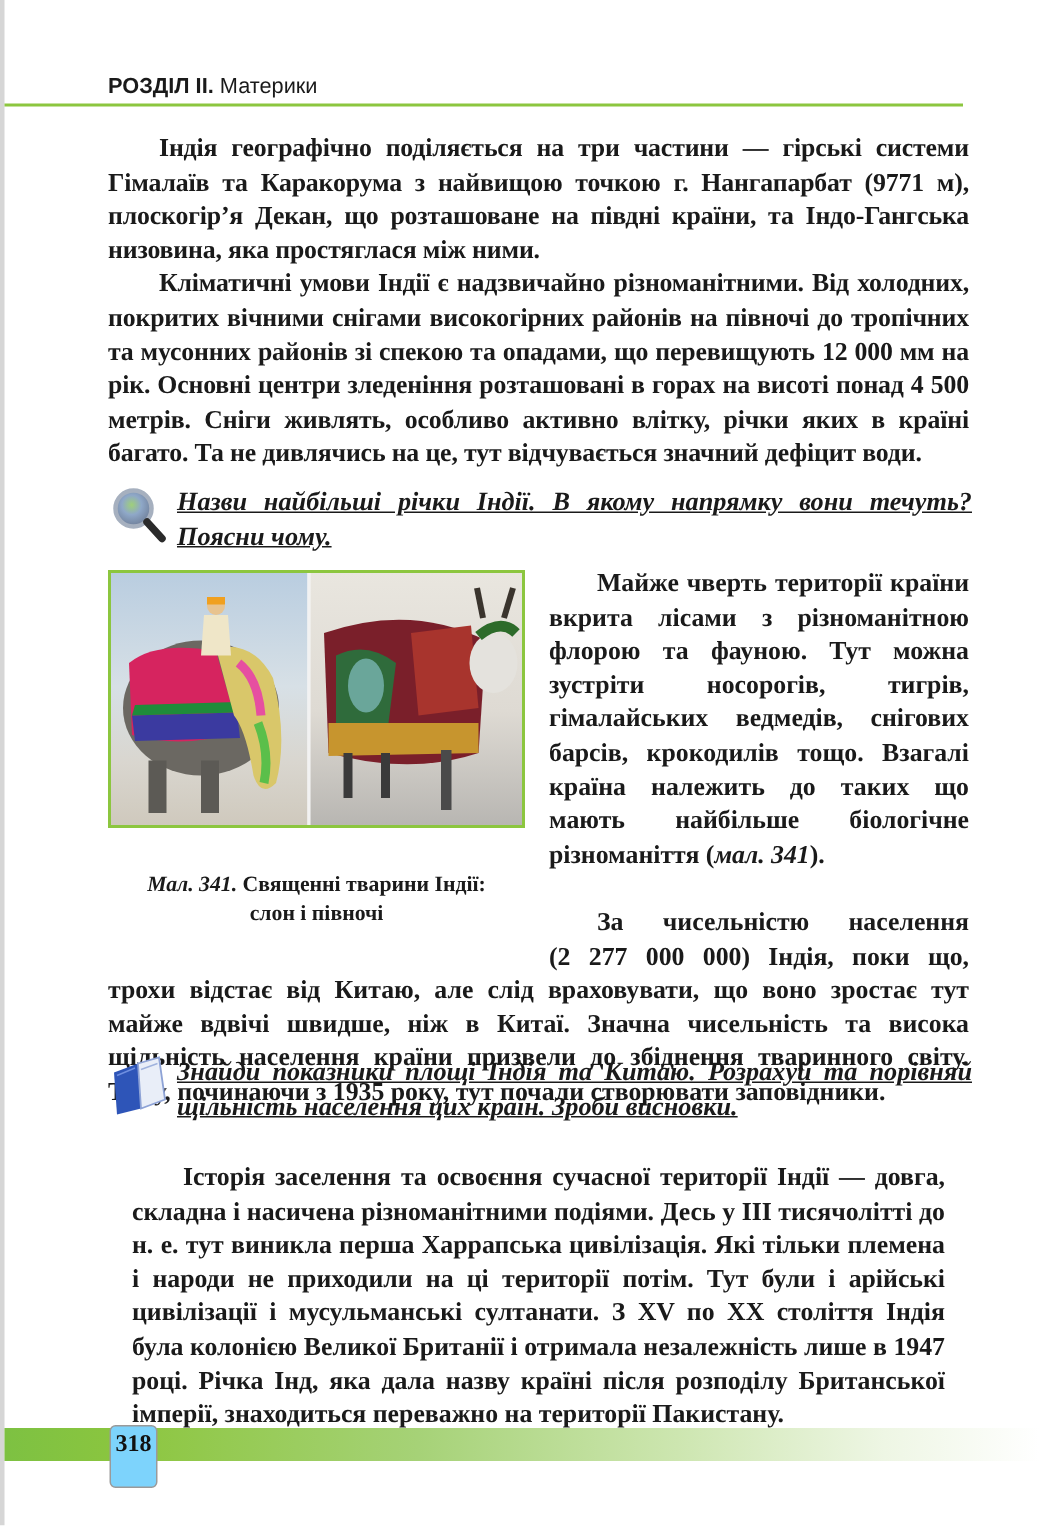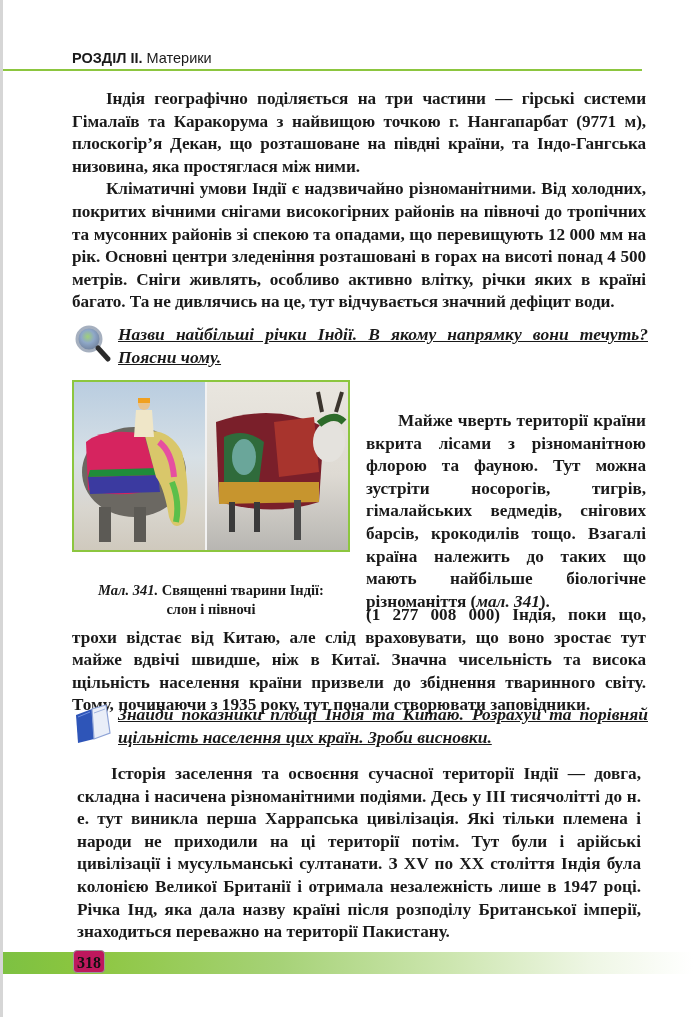--- a/index.html
+++ b/index.html
@@ -27,34 +27,34 @@
 
   .figure { position: absolute; left: 72px; top: 380px; width: 278px; height: 172px; border: 2px solid #8cc63f; box-sizing: border-box; overflow: hidden; }
   .photo-elephant { position: absolute; left: 0; top: 0; width: 131px; height: 168px; background: linear-gradient(180deg, #b9cde0 0%, #d7e0e6 45%, #d9d6cf 75%, #cfc9bd 100%); }
   .photo-cow { position: absolute; left: 133px; top: 0; width: 141px; height: 168px; background: linear-gradient(180deg, #e9e6df 0%, #dedad3 55%, #b8b6b2 100%); }
   .fig-divider { position: absolute; left: 131px; top: 0; width: 2px; height: 168px; background: #f2f2f2; }
   .figure svg { position: absolute; left: 0; top: 0; }
 
   .caption { position: absolute; left: 64px; top: 581px; width: 294px; text-align: center; font-size: 14.5px; line-height: 18.5px; font-weight: bold; }
   .caption .fig-num { font-style: italic; }
 
-  .side { position: absolute; left: 366px; top: 378px; width: 280px; font-size: 17.2px; line-height: 22.6px; text-align: justify; font-weight: bold; margin-top: 32px; }
+  .side { position: absolute; left: 366px; top: 378px; width: 280px; font-size: 17.2px; line-height: 22.6px; text-align: justify; font-weight: bold; }
   .side p { margin: 0; text-indent: 32px; }
   .side .ref { font-style: italic; }
 
   .p-pop { position: absolute; left: 72px; top: 604px; width: 574px; font-size: 17.2px; line-height: 22.6px; font-weight: bold; }
   .p-pop .indent-block { padding-left: 294px; text-align: justify; text-align-last: justify; }
   .p-pop .indent-first { text-indent: 32px; }
   .p-pop .rest { text-align: justify; }
 
   .p-hist { position: absolute; left: 72px; top: 758px; width: 574px; font-size: 17.2px; line-height: 22.6px; text-align: justify; font-weight: bold; }
-  .p-hist p { margin: 5px; text-indent: 34px; }
+  .p-hist p { margin: 16px; text-indent: 34px; }
 
   .footer-band { position: absolute; left: 3px; top: 952px; width: 690px; height: 22px; background: linear-gradient(90deg, #7dc142 0%, #8cc63f 12%, #a6d277 40%, #cde6b0 65%, #eef6e4 85%, #ffffff 100%); }
-  .page-num { position: absolute; left: 73px; top: 950px; width: 32px; height: 23px; background: #be185d; border: 1px solid #9a9a9a; border-radius: 4px; box-sizing: border-box; font-size: 16px; font-weight: bold; text-align: center; line-height: 23px; color: #111; }
+  .page-num { position: absolute; left: 73px; top: 950px; width: 32px; height: 42px; background: #7dd3fc; border: 1px solid #9a9a9a; border-radius: 4px; box-sizing: border-box; font-size: 16px; font-weight: bold; text-align: center; line-height: 23px; color: #111; }
 </style>
 </head>
 <body>
 
 <div class="left-strip"></div>
 
 <div class="header">
   <b>РОЗДІЛ ІІ.</b>
   <span>Материки</span>
 </div>
@@ -118,21 +118,22 @@
   <span class="fig-num">Мал. 341.</span>
   <span>Священні тварини Індії:</span><br>
   <span>слон і півночі</span>
 </div>
 
 <div class="side">
   <p><span>Майже чверть території країни вкрита лісами з різноманітною флорою та фауною. Тут можна зустріти носорогів, тигрів, гімалайських ведмедів, снігових барсів, крокодилів тощо. Взагалі країна належить до таких що мають найбільше біологічне різноманіття (</span><span class="ref">мал. 341</span><span>).</span></p>
 </div>
 
 <div class="p-pop">
-  <div class="indent-block">(1 277 008 000) Індія, поки що,</div>
+  <div class="indent-block indent-first">За чисельністю населення</div>
+  <div class="indent-block">(2 277 000 000) Індія, поки що,</div>
   <div class="rest">трохи відстає від Китаю, але слід враховувати, що воно зростає тут майже вдвічі швидше, ніж в Китаї. Значна чисельність та висока щільність населення країни призвели до збіднення тваринного світу. Тому, починаючи з 1935 року, тут почали створювати заповідники.</div>
 </div>
 
 <div class="task task2">
   <svg class="icon" viewBox="0 0 42 42">
     <path d="M4 12 L20 6 L22 36 L6 40 Z" fill="#2e55b8"></path>
     <path d="M20 6 L34 2 L38 30 L22 36 Z" fill="#e9eef8" stroke="#8ea3d6" stroke-width="1.2"></path>
     <path d="M22 10 L33 6" stroke="#9fb2dd" stroke-width="1"></path>
     <path d="M6 14 L18 9" stroke="#6f8fe0" stroke-width="1"></path>
   </svg>

